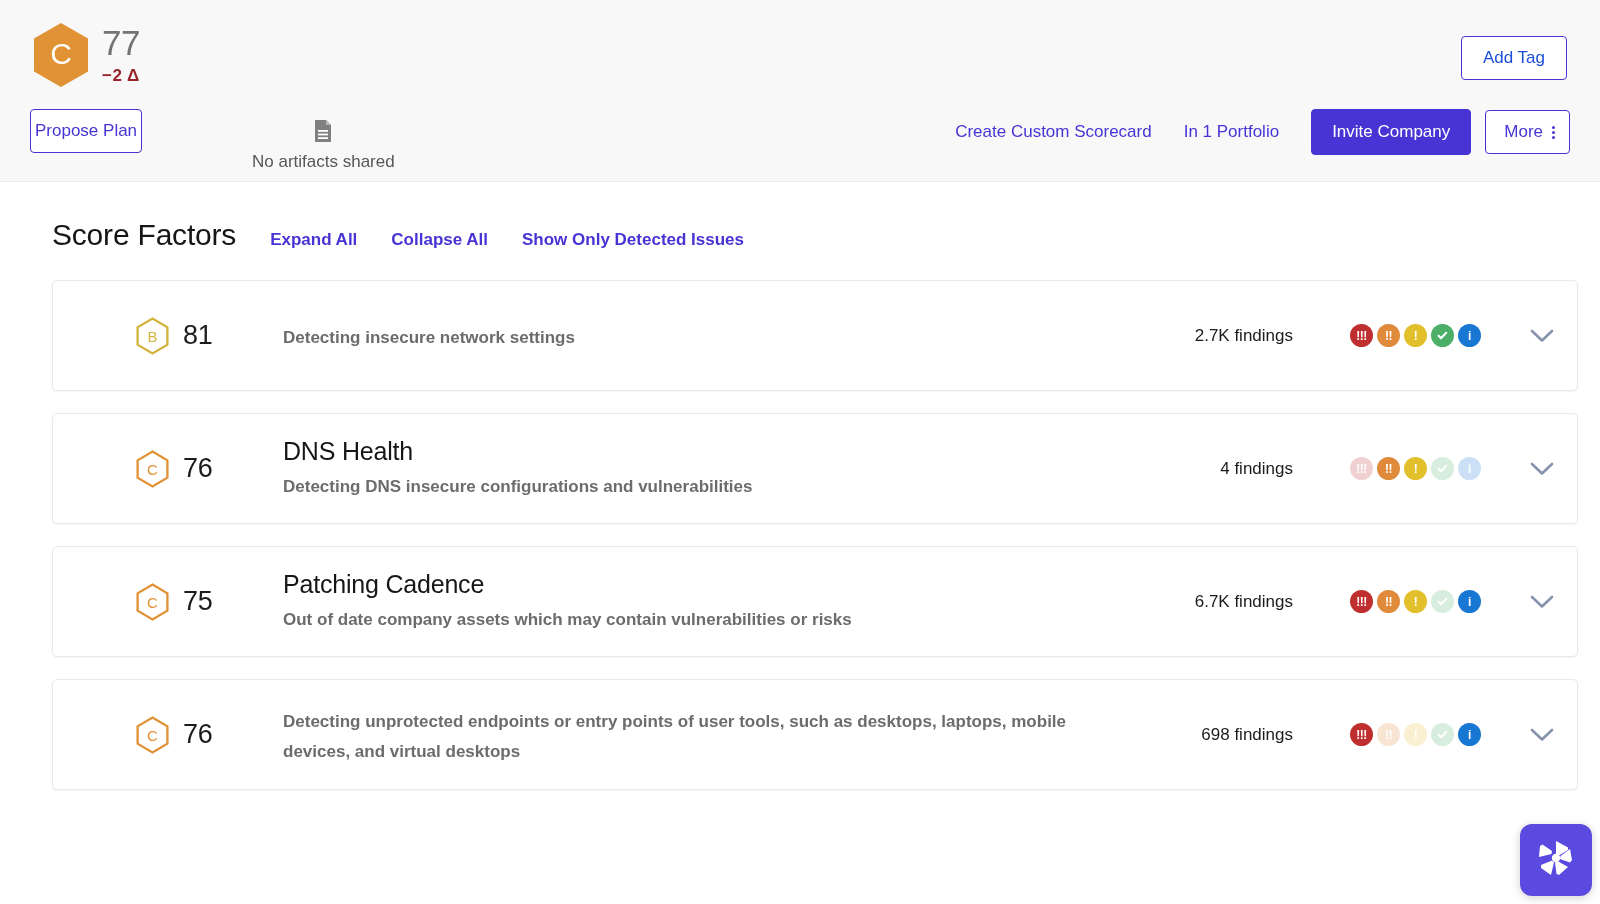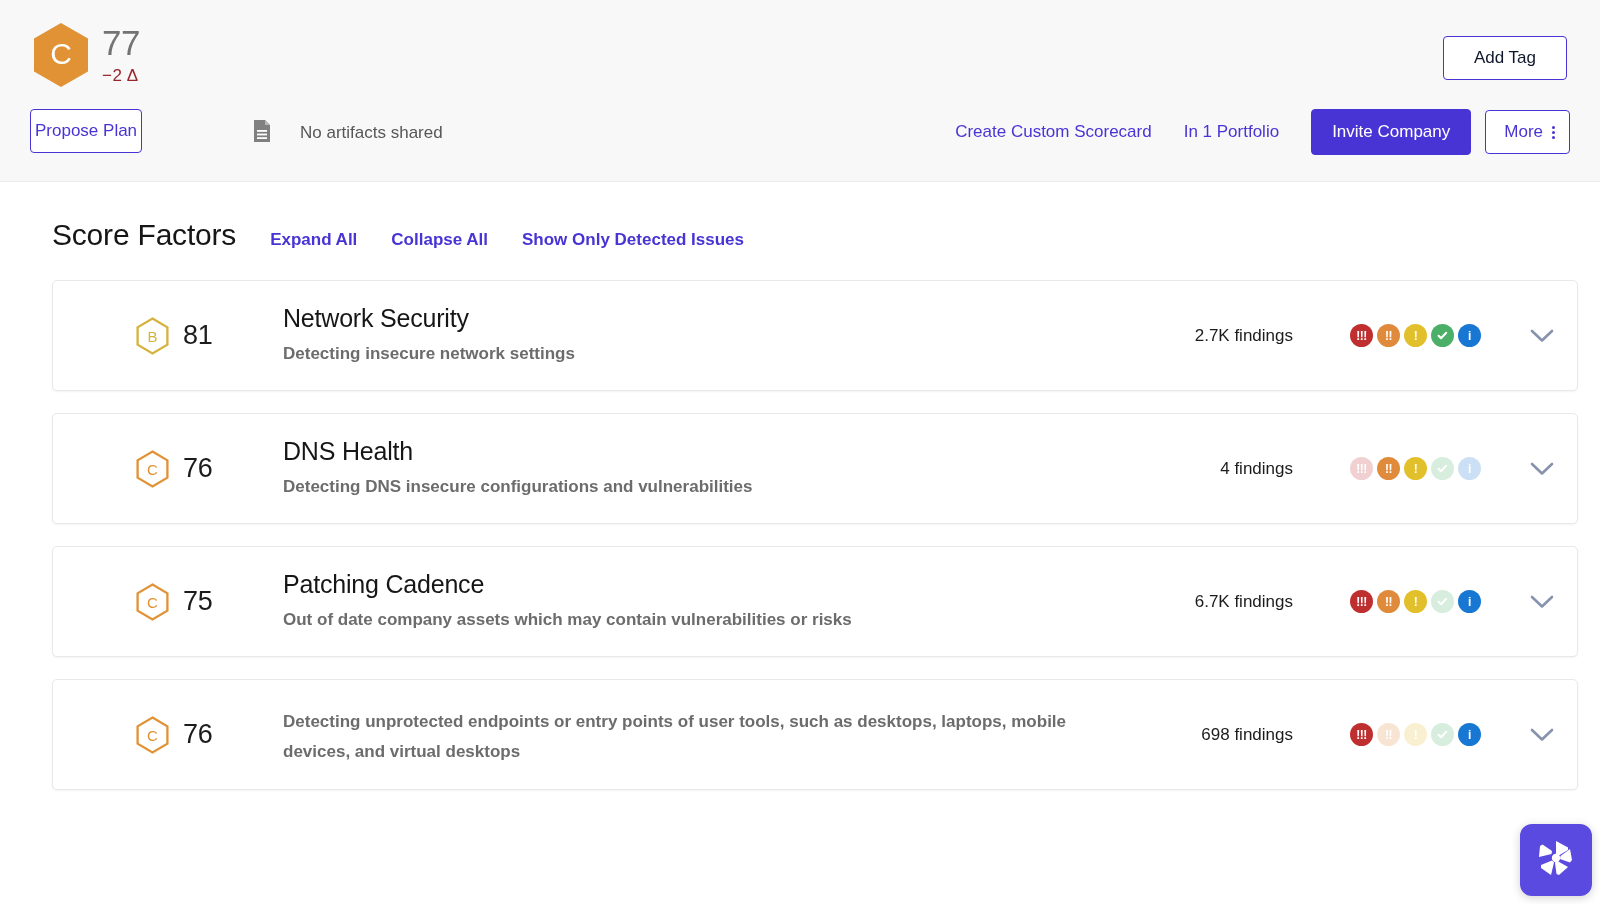--- a/index.html
+++ b/index.html
@@ -47,33 +47,33 @@
     font-size: 35px;
     line-height: 38px;
     color: #737373;
     font-weight: 400;
     letter-spacing: -0.5px;
   }
   .score-delta {
     font-size: 17px;
     line-height: 20px;
     color: #97252a;
-    font-weight: 400;
+    font-weight: 700;
     margin-top: 4px;
     letter-spacing: 0.5px;
   }
   .add-tag-btn {
     position: absolute;
     right: 33px; top: 36px;
     height: 44px;
-    padding: 0 30px;
+    padding: 0 21px;
     border: 1px solid #4834d4;
     border-radius: 4px;
     background: #ffffff;
-    color: #0f172a;
+    color: #1d4ed8;
     font-size: 17px;
     font-family: "Liberation Sans", sans-serif;
     cursor: pointer;
     display: flex;
     align-items: center;
     justify-content: center;
   }
 
   .hdr-row-bottom {
     position: absolute;
@@ -92,21 +92,22 @@
     font-size: 17px;
     font-family: "Liberation Sans", sans-serif;
     cursor: pointer;
     display: flex; align-items: center; justify-content: center;
   }
   .artifacts {
     position: absolute;
     left: 252px; top: 15px;
     display: flex;
     align-items: center;
-    gap: 28px;
+    gap: 5px;
+    flex-direction: column;
   }
   .artifacts-label {
     font-size: 17px;
     color: #575757;
   }
   .hdr-actions {
     position: absolute;
     right: 30px; top: 5px;
     display: flex;
     align-items: center;
@@ -350,21 +351,20 @@
   <div class="cards" id="cards">
       <div class="factor-card">
         <div class="card-grade">
           <span class="hex-sm"><svg width="33" height="38" viewBox="0 0 33 38">
               <polygon points="16.5,1.6 31.4,10.3 31.4,27.7 16.5,36.4 1.6,27.7 1.6,10.3" fill="none" stroke="#d4b33c" stroke-width="2.3"></polygon>
               <text x="16.5" y="24.5" text-anchor="middle" font-family="Liberation Sans, sans-serif" font-size="15" fill="#d4b33c">B</text>
             </svg></span>
           <span class="grade-score">81</span>
         </div>
         <div class="card-body">
-          <div class="card-title">Network Security</div>
           <div class="card-desc">Detecting insecure network settings</div>
         </div>
         <div class="card-findings">2.7K findings</div>
         <div class="sev-group">
           <div class="sev" style="background: rgb(191, 47, 47);">!!!</div>
           <div class="sev" style="background: rgb(224, 138, 60);">!!</div>
           <div class="sev" style="background: rgb(226, 192, 44);">!</div>
           <div class="sev" style="background: rgb(76, 175, 104);">
             <svg width="13" height="13" viewBox="0 0 13 13">
               <path d="M2.6 6.8 L5 9.2 L10.2 3.8" stroke="#fff" stroke-width="2.1" fill="none" stroke-linecap="round" stroke-linejoin="round"></path>

